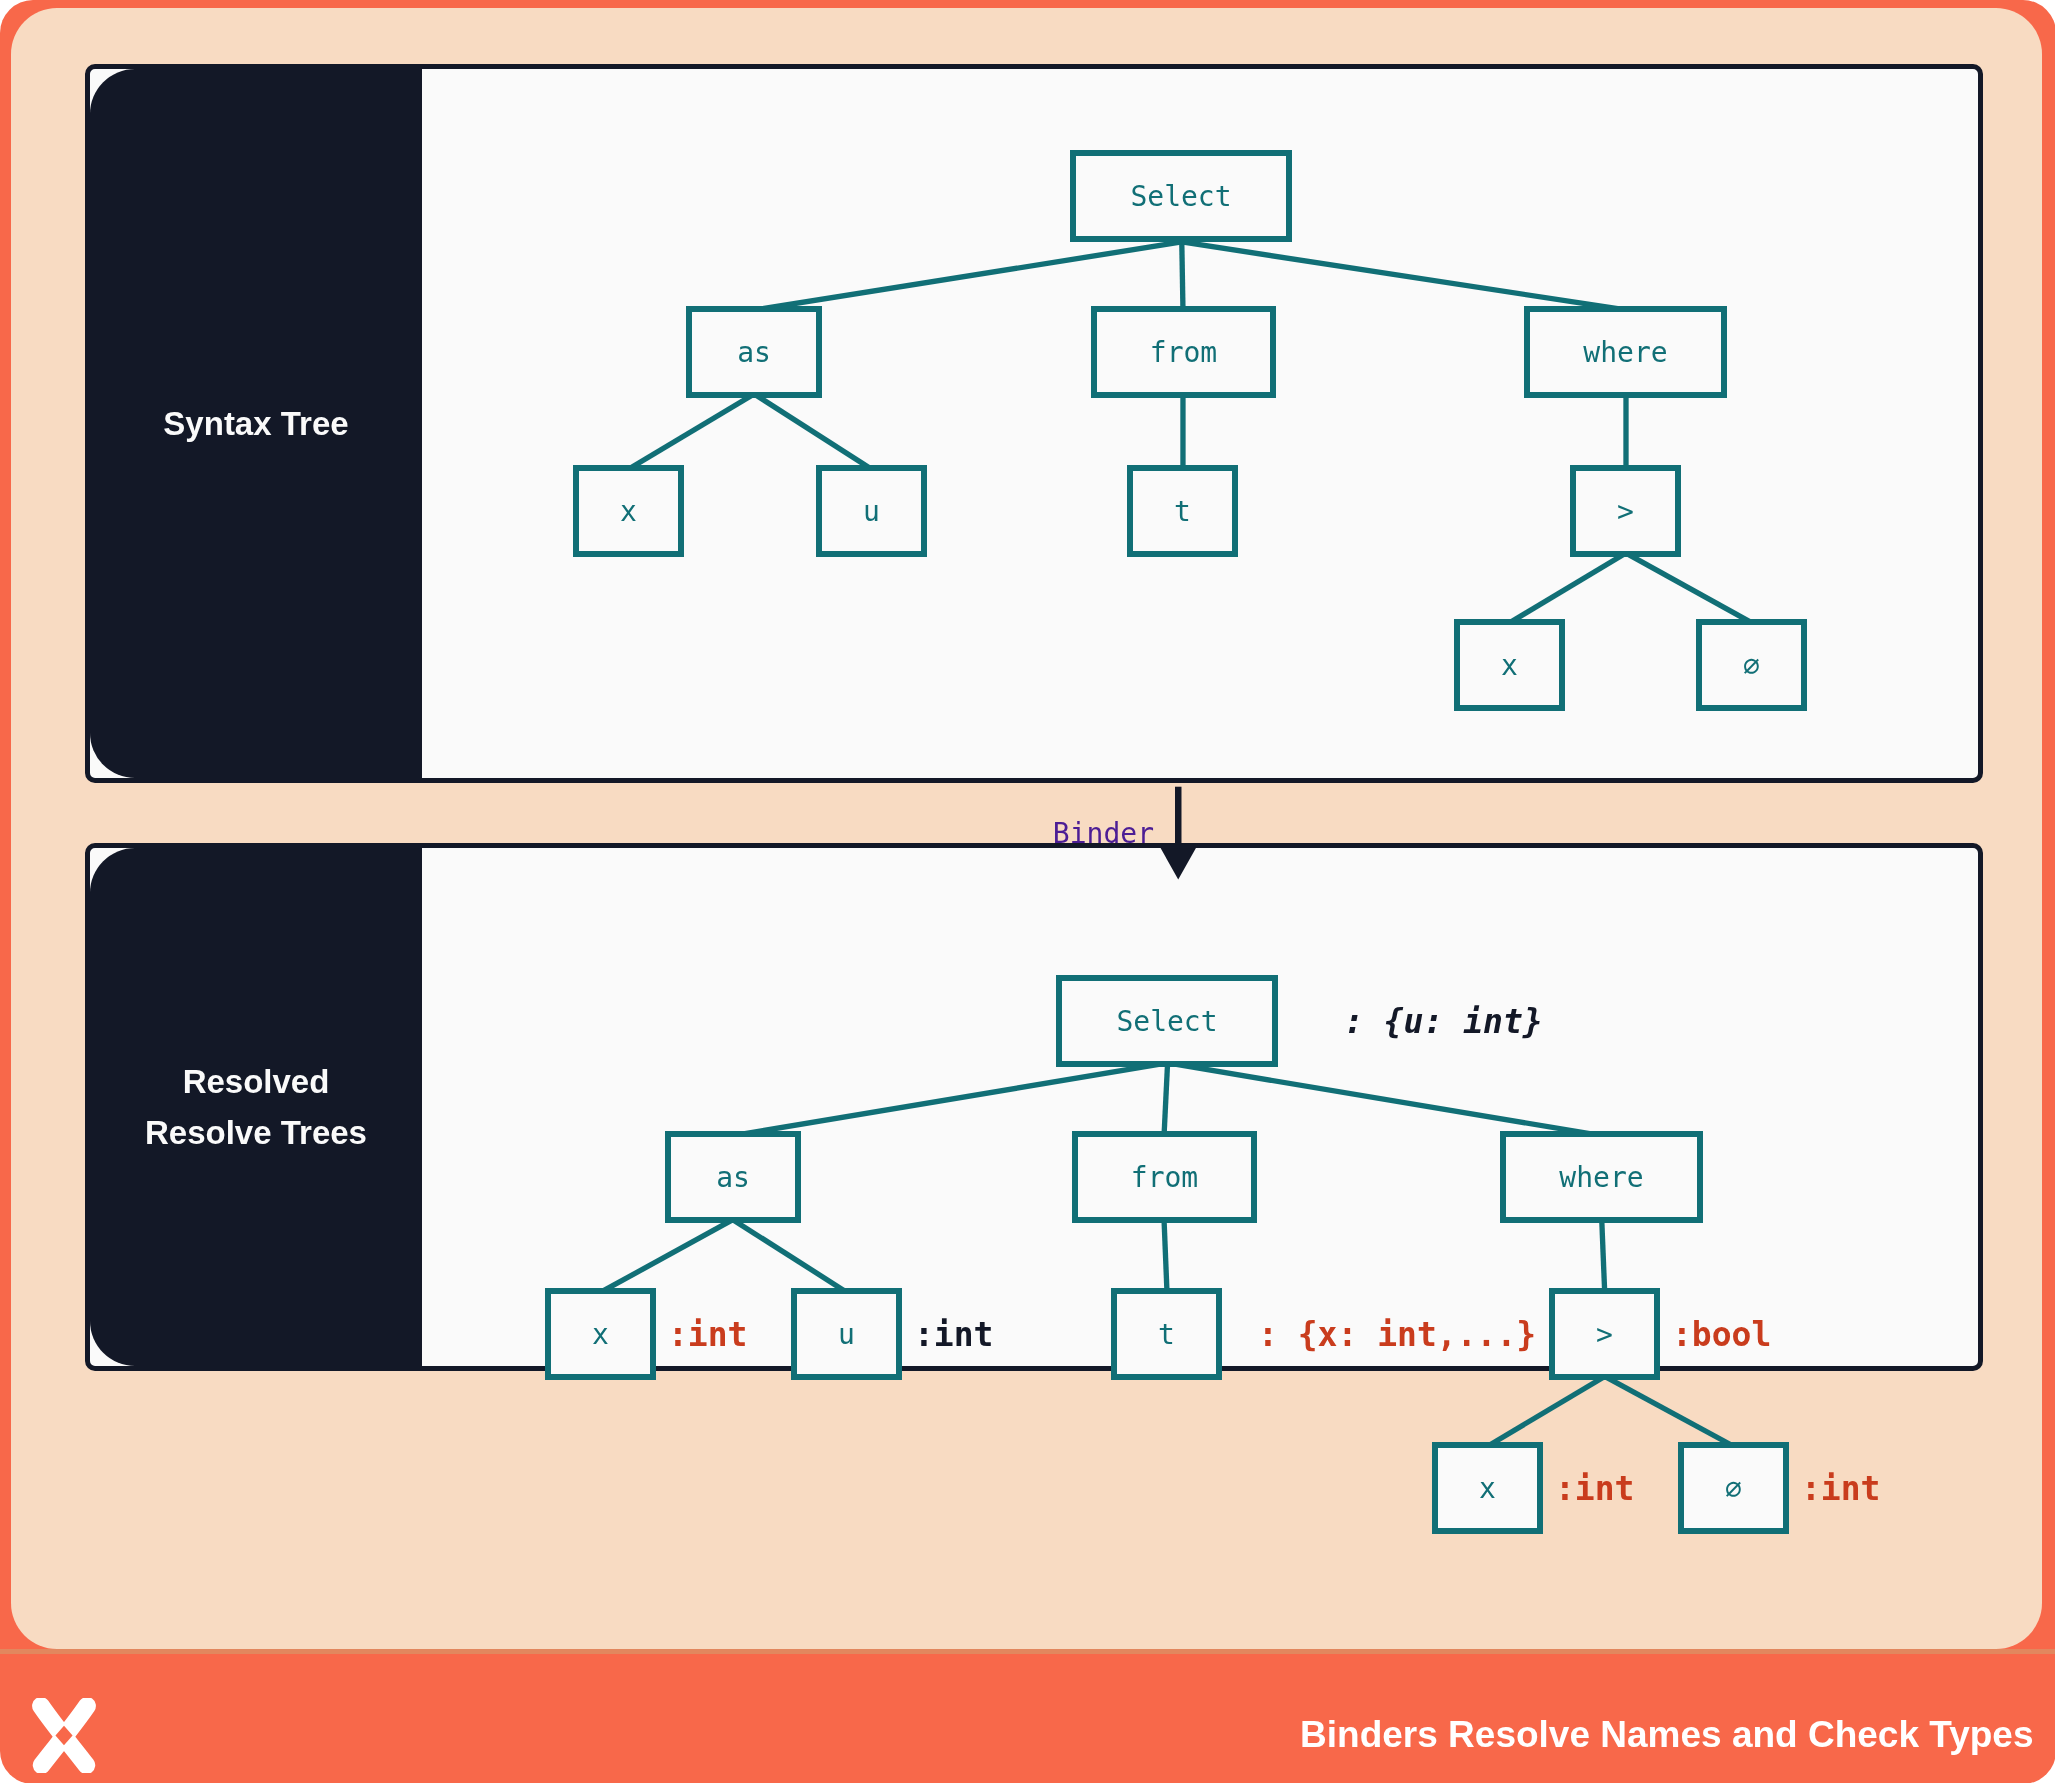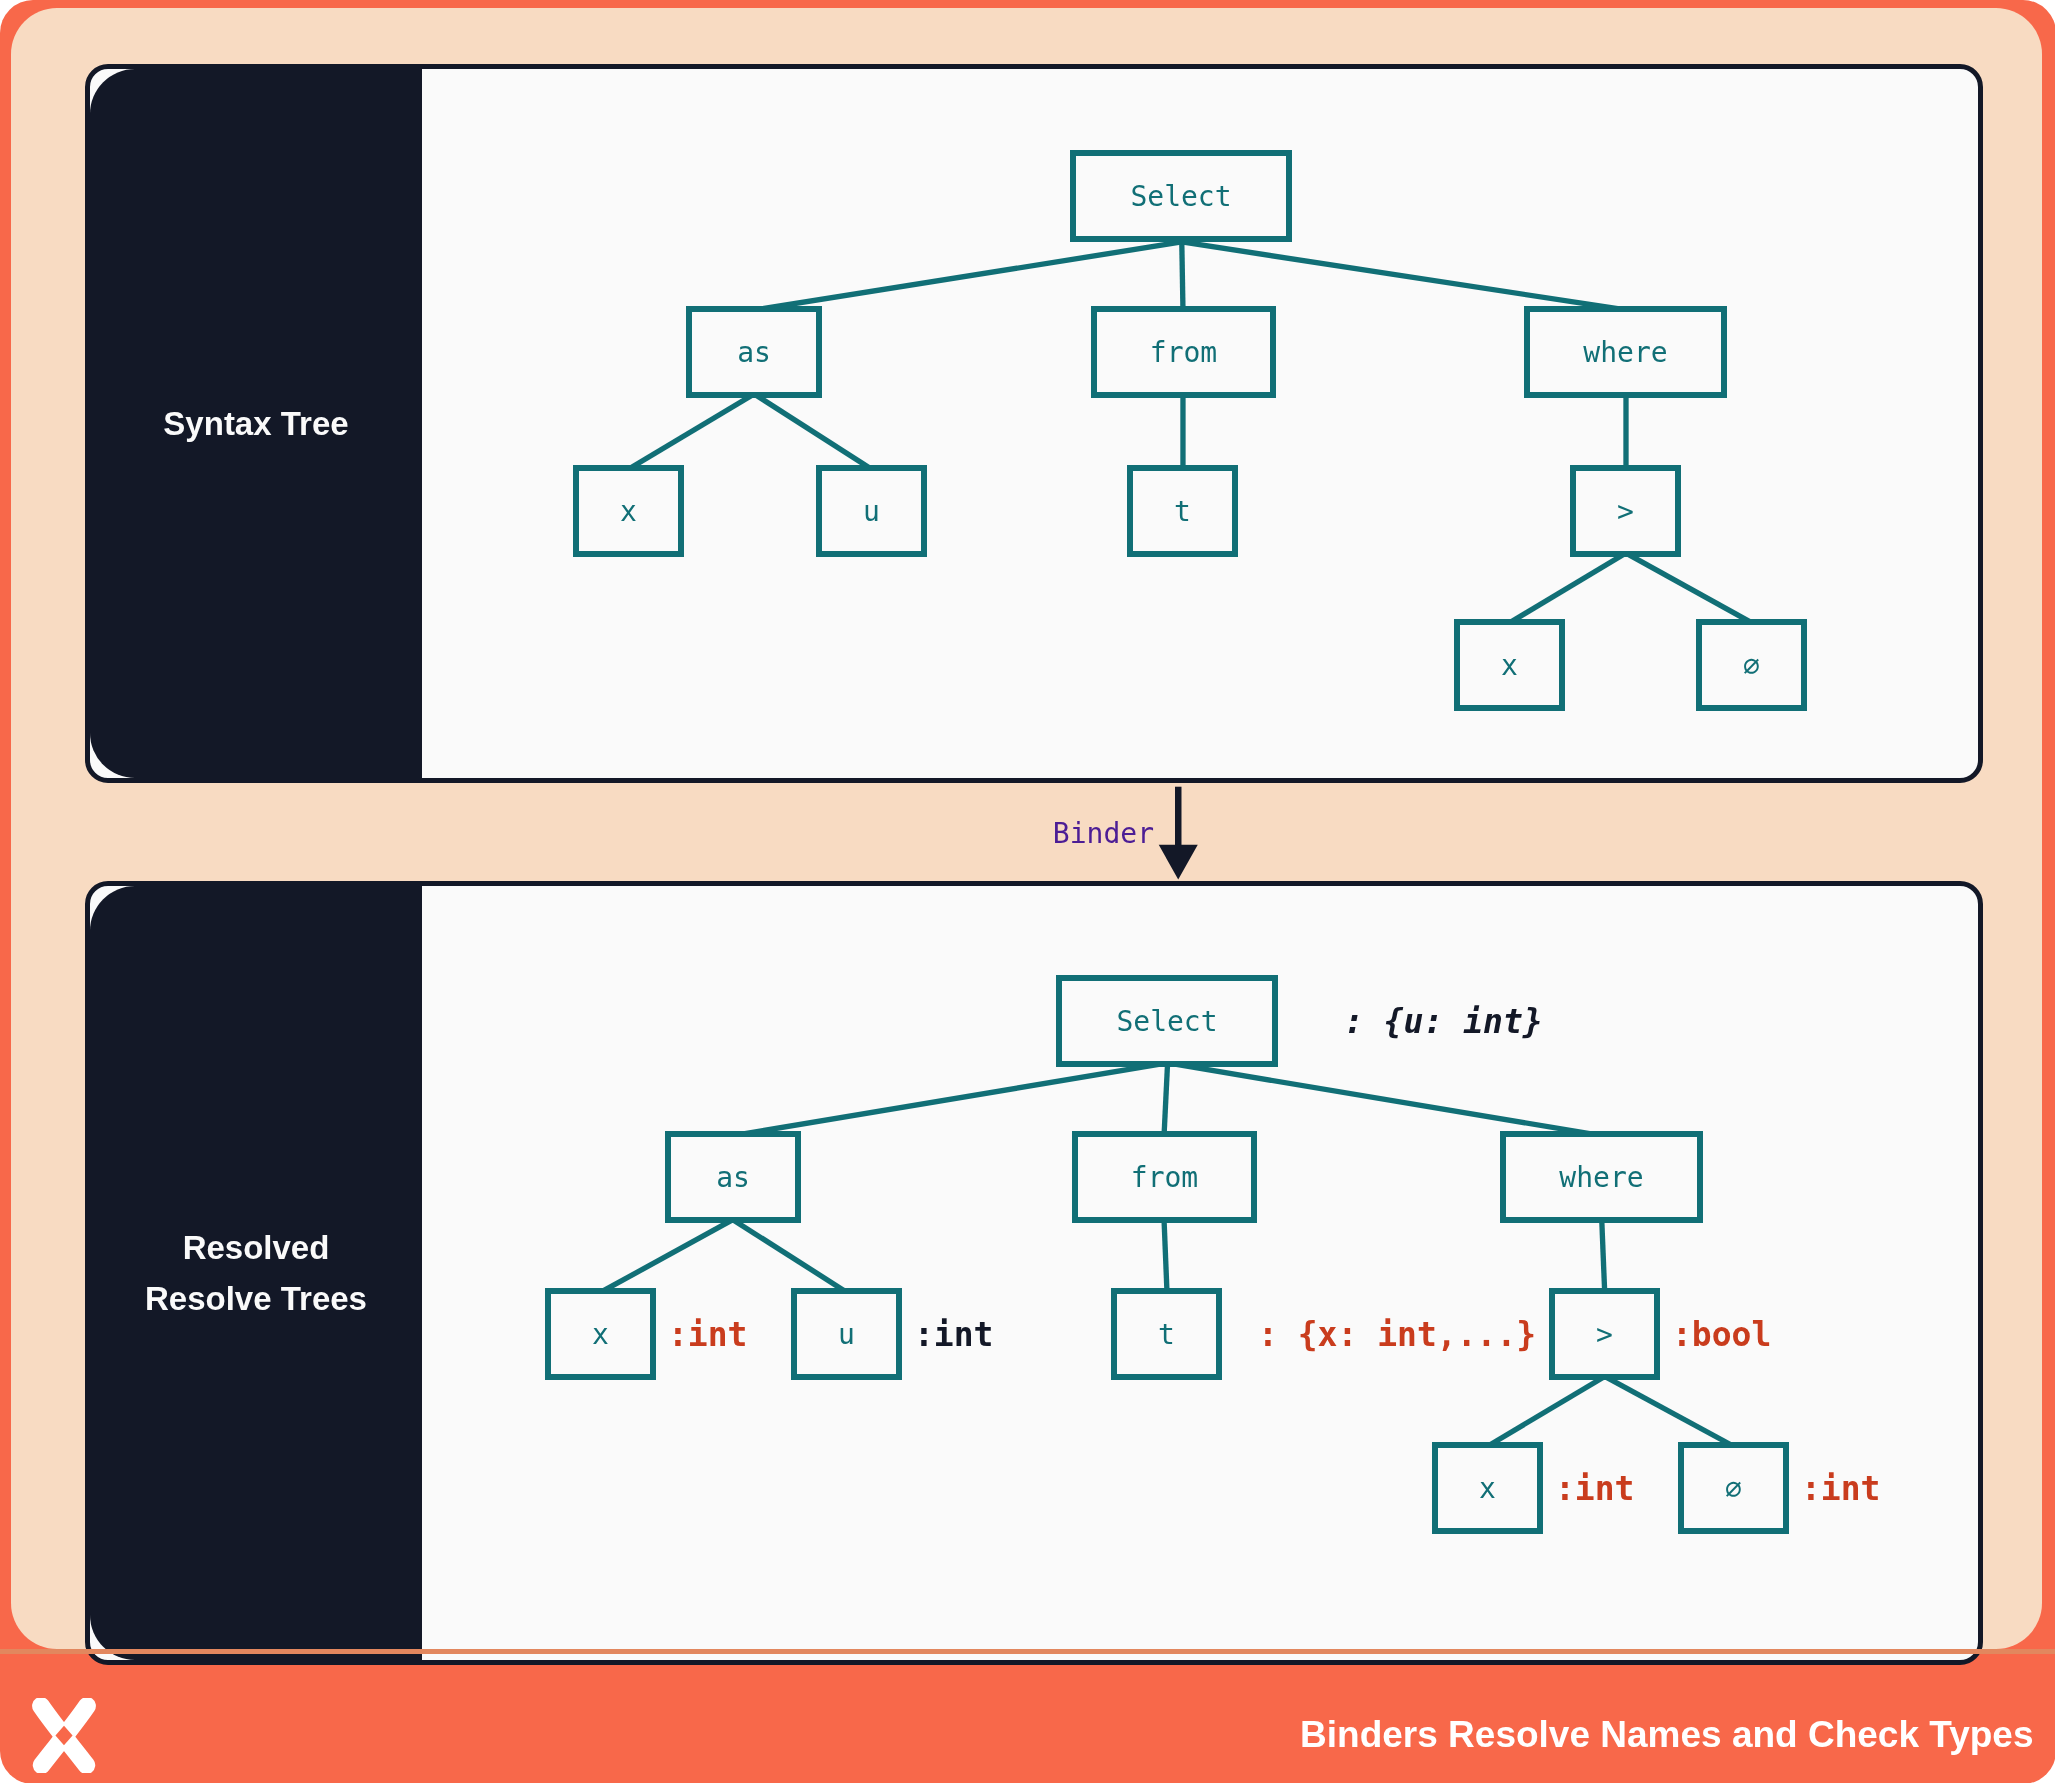--- a/index.html
+++ b/index.html
@@ -7,24 +7,24 @@
     position:relative;width:2056px;height:1784px;background:#f8684a;
     border-radius:33px;overflow:hidden;
     font-family:"Liberation Sans","DejaVu Sans",sans-serif;
   }
   #peach{
     position:absolute;left:10.6px;top:8.3px;width:2031px;height:1641px;
     background:#f8dbc2;border-radius:46px;
   }
   .panel{
     position:absolute;left:85px;width:1898px;background:#fafafa;
-    border:5.3px solid #131827;border-radius:23px;box-sizing:border-box;
+    border:5.3px solid #131827;border-radius:10px;box-sizing:border-box;
   }
   #panel-top{top:64px;height:719px;}
-  #panel-bottom{top:881px;height:784px;padding-left:36px;}
+  #panel-bottom{top:843px;height:528px;padding-left:36px;}
   .side{
     position:absolute;left:0;top:0;bottom:0;width:332px;background:#131827;
     border-radius:45px 0 0 45px;display:flex;flex-direction:column;
     align-items:center;justify-content:center;
   }
   .side-label{
     color:#fafafa;font-size:33px;font-weight:700;line-height:51px;
     text-align:center;letter-spacing:0px;
   }
   #edges{position:absolute;left:0;top:0;pointer-events:none;}

